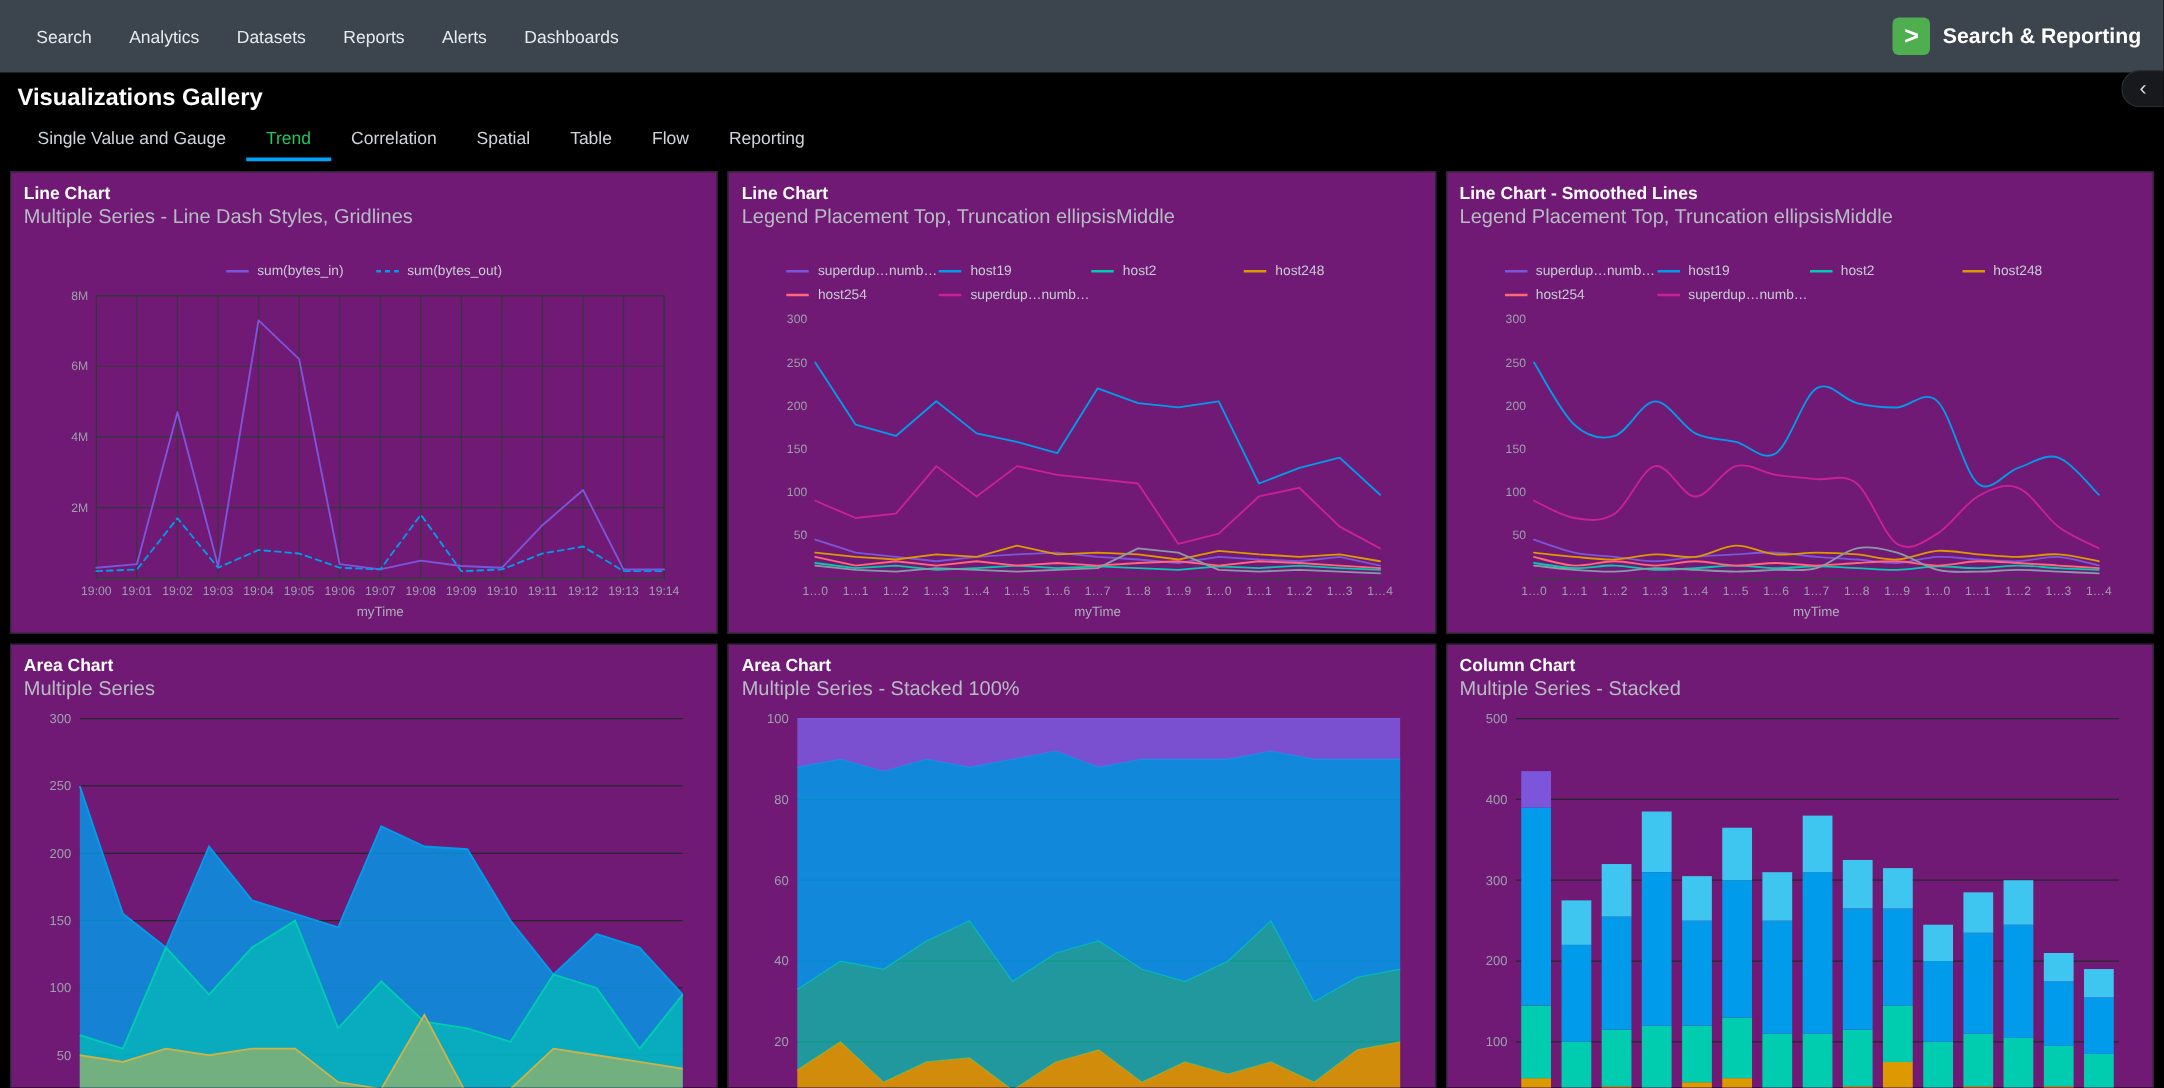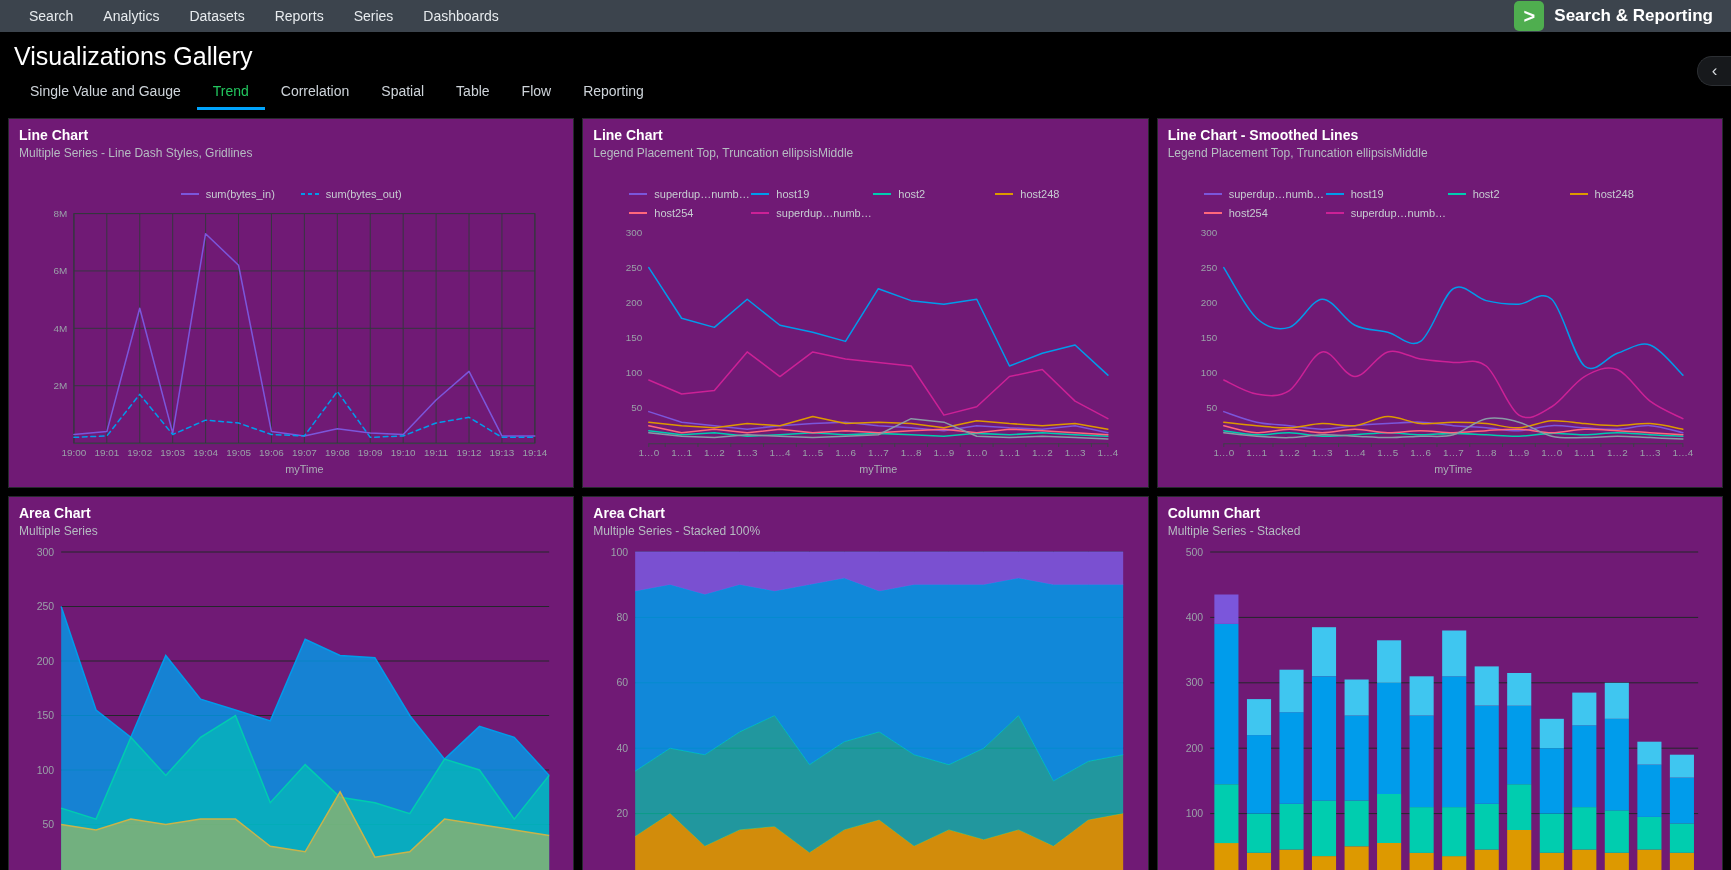--- a/index.html
+++ b/index.html
@@ -1,36 +1,36 @@
 <!DOCTYPE html>
 <html><head>
 <meta charset="utf-8">
 <style>
   *{box-sizing:border-box;margin:0;padding:0}
   html,body{width:1731px;height:870px;overflow:hidden}
   body{background:#000;font-family:"Liberation Sans",sans-serif;color:#e8eaed;position:relative}
 
-  .topnav{height:32px;background:#3c444d;display:flex;align-items:center;justify-content:space-between;padding:0 14px}
+  .topnav{height:58px;background:#3c444d;display:flex;align-items:center;justify-content:space-between;padding:0 14px}
   .nav-items{display:flex;align-items:center;height:100%}
   .nav-item{font-size:14px;color:#e7ebee;padding:0 15px;line-height:46px;cursor:pointer}
   .brand{display:flex;align-items:center;gap:10px;padding-right:4px}
   .logo{width:30px;height:30px;border-radius:5px;background:#4fae4f;color:#fff;font-weight:bold;font-size:20px;display:flex;align-items:center;justify-content:center}
   .brand-name{font-size:17px;font-weight:bold;color:#fff}
 
   .header{padding:10px 14px 0;position:relative}
-  .page-title{font-size:25px;font-weight:normal;color:#fff}
+  .page-title{font-size:19px;font-weight:bold;color:#fff}
   .tabs{display:flex;align-items:flex-end;margin-top:6px}
   .tab{font-size:14px;color:#ced4da;padding:6px 16px 8px;border-bottom:3px solid transparent;cursor:pointer;white-space:nowrap}
   .tab.active{color:#22c55e;font-weight:normal;border-bottom-color:#00a4fd}
   .collapse-btn{position:absolute;top:56px;right:0;width:34px;height:30px;background:#17191c;border:1px solid #2c2f33;border-right:none;border-radius:15px 0 0 15px;color:#d6dade;display:flex;align-items:center;justify-content:center;font-size:17px;cursor:pointer}
 
   .grid{display:grid;grid-template-columns:repeat(3,1fr);grid-template-rows:370px 400px;gap:8px;padding:8px}
   .panel{background:#701a75;border:1px solid #26292d;padding:8px 10px;display:flex;flex-direction:column;overflow:hidden}
   .panel-title{font-size:14px;font-weight:bold;color:#fff}
-  .panel-sub{font-size:12px;color:#b6bcc2;margin-top:3px}
+  .panel-sub{font-size:16px;color:#b6bcc2;margin-top:3px}
 
   .legend{display:flex;flex-wrap:wrap;margin-top:28px;row-gap:7px}
   .legend.center{justify-content:center;column-gap:26px}
   .legend.grid4{padding-left:36px}
   .legend.grid4 .li{flex:0 0 24%}
   .li{display:flex;align-items:center;gap:7px;font-size:11px;color:#c7ccd1;cursor:pointer}
   .sw{width:18px;height:2px;flex:0 0 18px}
 
   .chart{flex:1 1 auto;width:100%;margin-top:6px;display:block}
   svg text{font-family:"Liberation Sans",sans-serif}
@@ -39,21 +39,21 @@
 </style>
 </head>
 <body>
 
 <header class="topnav">
   <div class="nav-items">
     <span class="nav-item">Search</span>
     <span class="nav-item">Analytics</span>
     <span class="nav-item">Datasets</span>
     <span class="nav-item">Reports</span>
-    <span class="nav-item">Series</span>
+    <span class="nav-item">Alerts</span>
     <span class="nav-item">Dashboards</span>
   </div>
   <div class="brand">
     <span class="logo">&gt;</span>
     <span class="brand-name">Search &amp; Reporting</span>
   </div>
 </header>
 
 <div class="header">
   <h1 class="page-title">Visualizations Gallery</h1>

